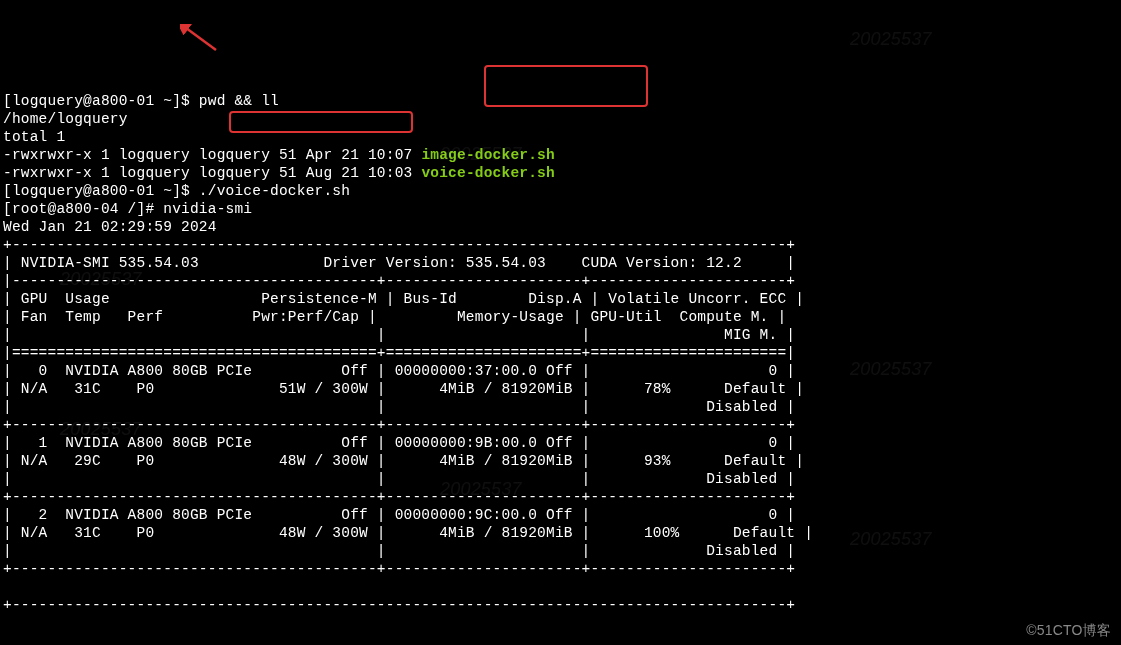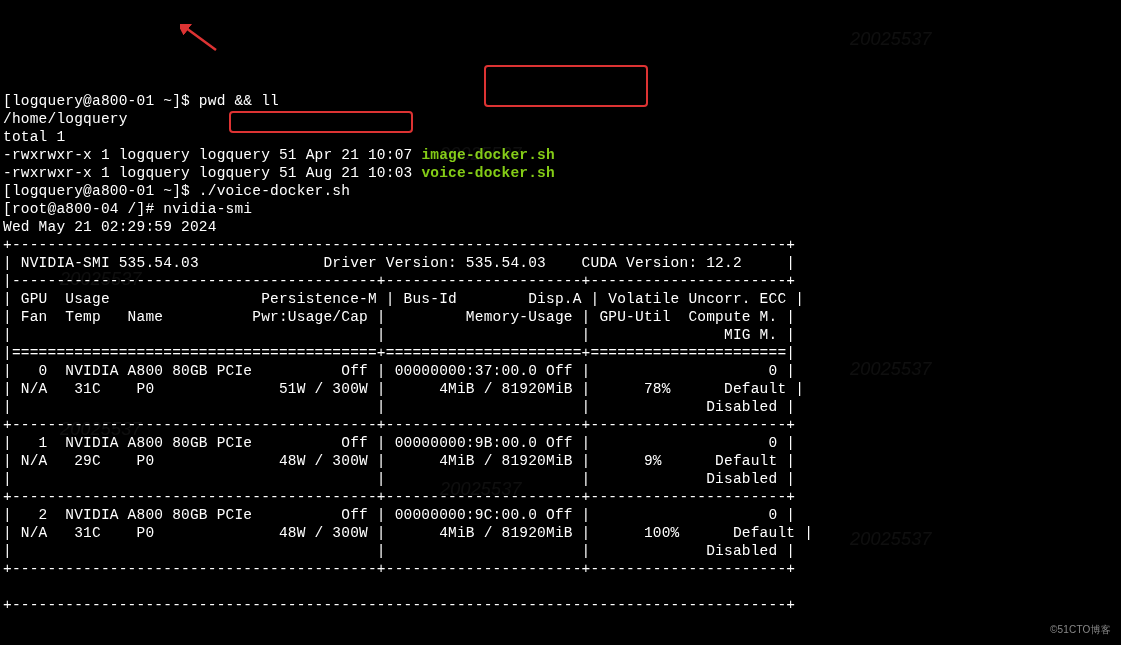--- a/index.html
+++ b/index.html
@@ -38,51 +38,51 @@
     font-size: 18px;
     font-style: italic;
     font-family: sans-serif;
     pointer-events: none;
   }
   .source {
     position: absolute;
     right: 10px;
     bottom: 6px;
     color: #888;
-    font-size: 10px;
+    font-size: 14px;
     font-family: sans-serif;
   }
 </style>
 </head>
 <body>
 
 
 
 <div class="term">
 <span><span>[logquery@a800-01 ~]$ </span><span>pwd &amp;&amp; ll</span></span>
 <span>/home/logquery</span>
 <span>total 1</span>
 <span><span>-rwxrwxr-x 1 logquery logquery 51 Apr 21 10:07 </span><span class="green">image-docker.sh</span></span>
 <span><span>-rwxrwxr-x 1 logquery logquery 51 Aug 21 10:03 </span><span class="green">voice-docker.sh</span></span>
 <span><span>[logquery@a800-01 ~]$ </span><span>./voice-docker.sh</span></span>
 <span><span>[root@a800-04 /]# </span><span>nvidia-smi</span></span>
-<span>Wed May 21 02:29:59 2024</span>
+<span>Wed Jan 21 02:29:59 2024</span>
 <span>+---------------------------------------------------------------------------------------+</span>
 <span>| NVIDIA-SMI 535.54.03              Driver Version: 535.54.03    CUDA Version: 12.2     |</span>
 <span>|-----------------------------------------+----------------------+----------------------+</span>
 <span>| GPU  Usage                 Persistence-M | Bus-Id        Disp.A | Volatile Uncorr. ECC |</span>
-<span>| Fan  Temp   Name          Pwr:Usage/Cap |         Memory-Usage | GPU-Util  Compute M. |</span>
+<span>| Fan  Temp   Perf          Pwr:Perf/Cap |         Memory-Usage | GPU-Util  Compute M. |</span>
 <span>|                                         |                      |               MIG M. |</span>
 <span>|=========================================+======================+======================|</span>
 <span>|   0  NVIDIA A800 80GB PCIe          Off | 00000000:37:00.0 Off |                    0 |</span>
 <span>| N/A   31C    P0              51W / 300W |      4MiB / 81920MiB |      78%      Default |</span>
 <span>|                                         |                      |             Disabled |</span>
 <span>+-----------------------------------------+----------------------+----------------------+</span>
 <span>|   1  NVIDIA A800 80GB PCIe          Off | 00000000:9B:00.0 Off |                    0 |</span>
-<span>| N/A   29C    P0              48W / 300W |      4MiB / 81920MiB |      9%      Default |</span>
+<span>| N/A   29C    P0              48W / 300W |      4MiB / 81920MiB |      93%      Default |</span>
 <span>|                                         |                      |             Disabled |</span>
 <span>+-----------------------------------------+----------------------+----------------------+</span>
 <span>|   2  NVIDIA A800 80GB PCIe          Off | 00000000:9C:00.0 Off |                    0 |</span>
 <span>| N/A   31C    P0              48W / 300W |      4MiB / 81920MiB |      100%      Default |</span>
 <span>|                                         |                      |             Disabled |</span>
 <span>+-----------------------------------------+----------------------+----------------------+</span>
 <span>                                                                                          </span>
 <span>+---------------------------------------------------------------------------------------+</span>
 </div>
 

